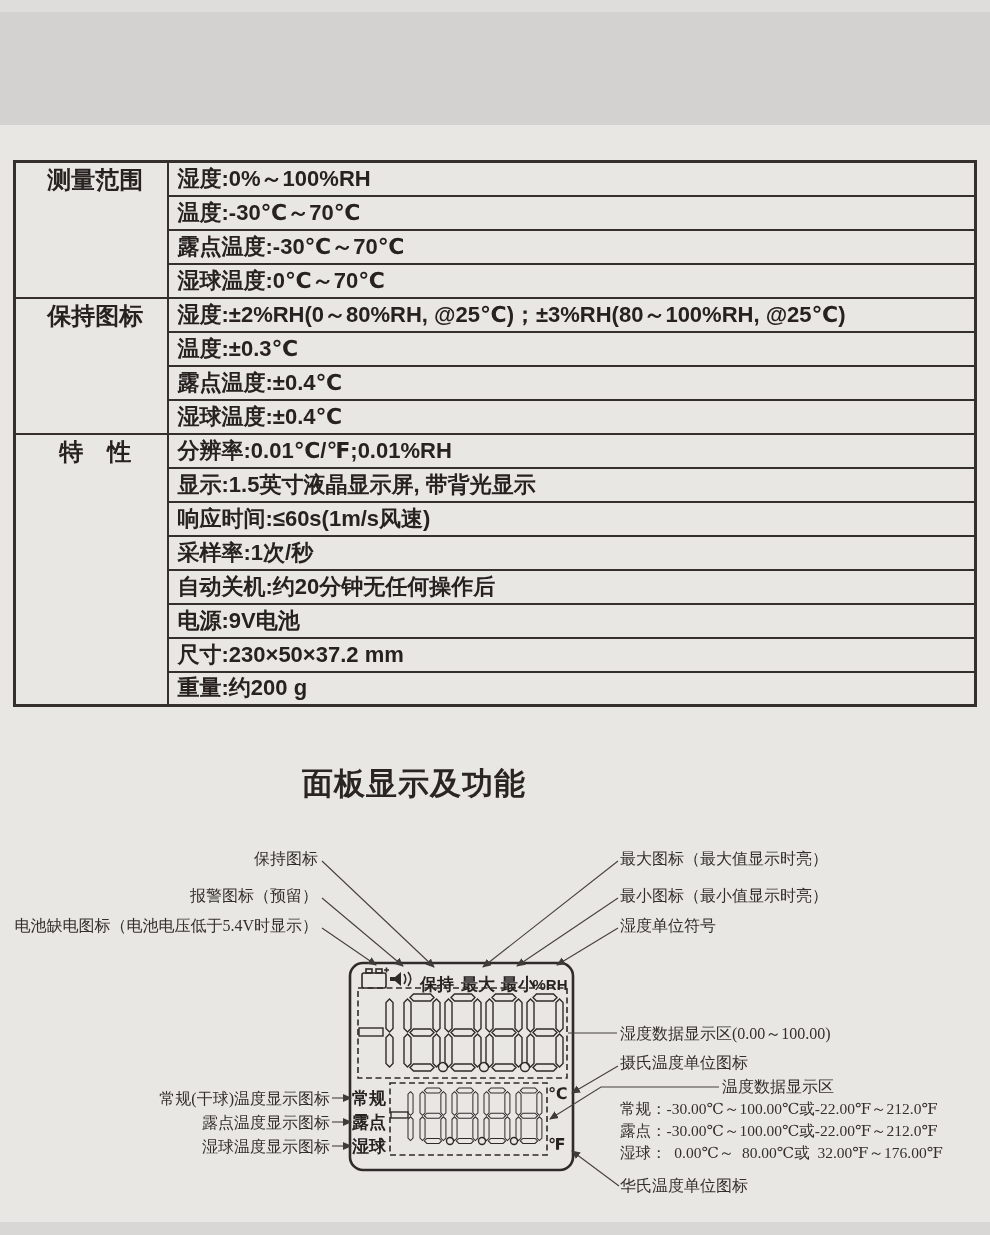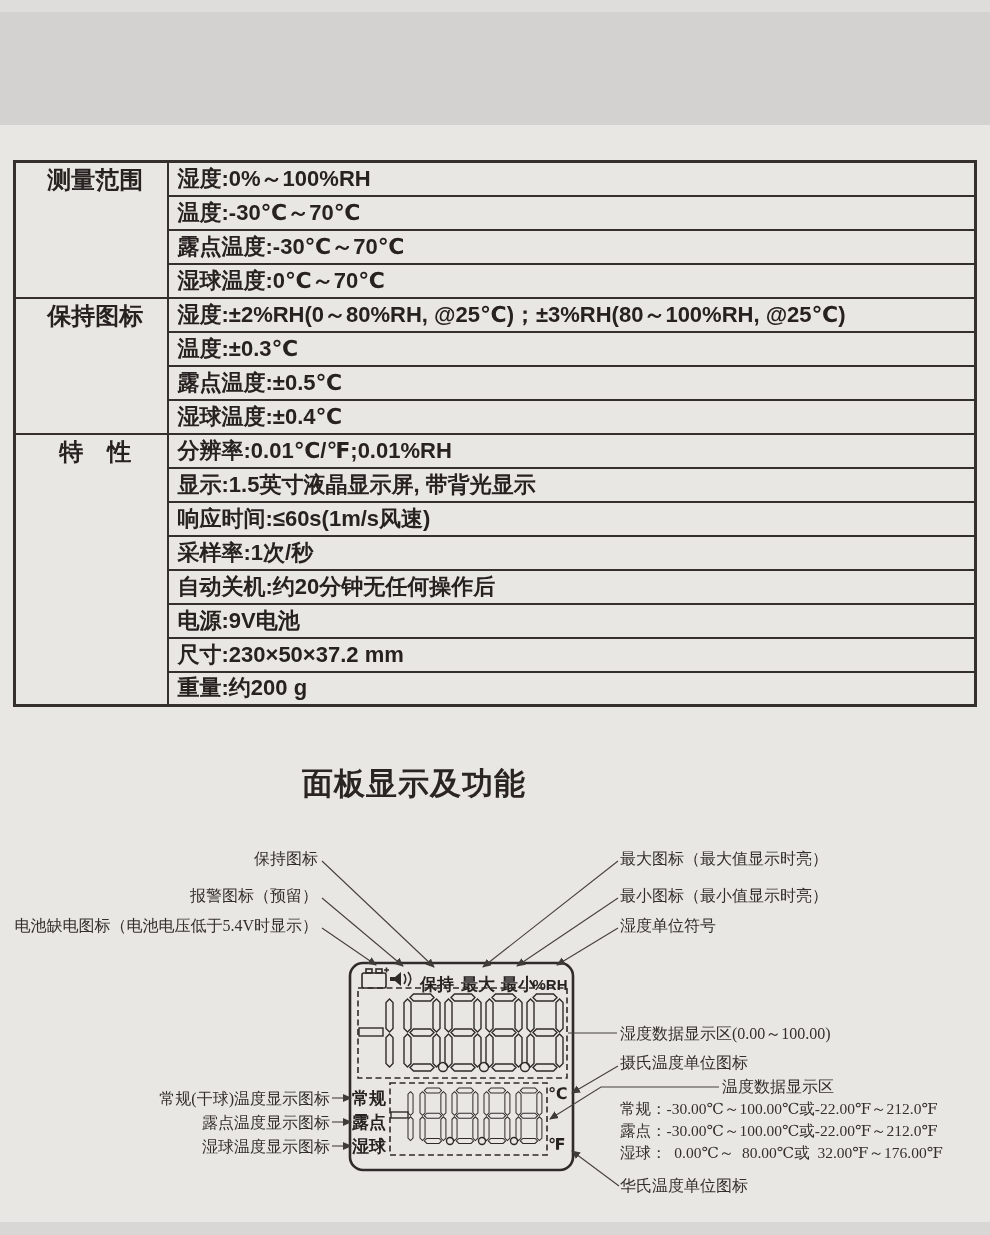--- a/index.html
+++ b/index.html
@@ -68,21 +68,21 @@
       </tr>
 
     <tr>
       <td class="lbl" rowspan="4">保持图标</td>
       <td class="val">湿度:±2%RH(0～80%RH, @25℃)；±3%RH(80～100%RH, @25℃)</td>
     </tr>
     <tr>
         <td class="val">温度:±0.3℃</td>
       </tr>
     <tr>
-        <td class="val">露点温度:±0.5℃</td>
+        <td class="val">露点温度:±0.4℃</td>
       </tr>
     <tr>
         <td class="val">湿球温度:±0.4℃</td>
       </tr>
 
     <tr>
       <td class="lbl" rowspan="8">特　性</td>
       <td class="val">分辨率:0.01℃/℉;0.01%RH</td>
     </tr>
     <tr>

